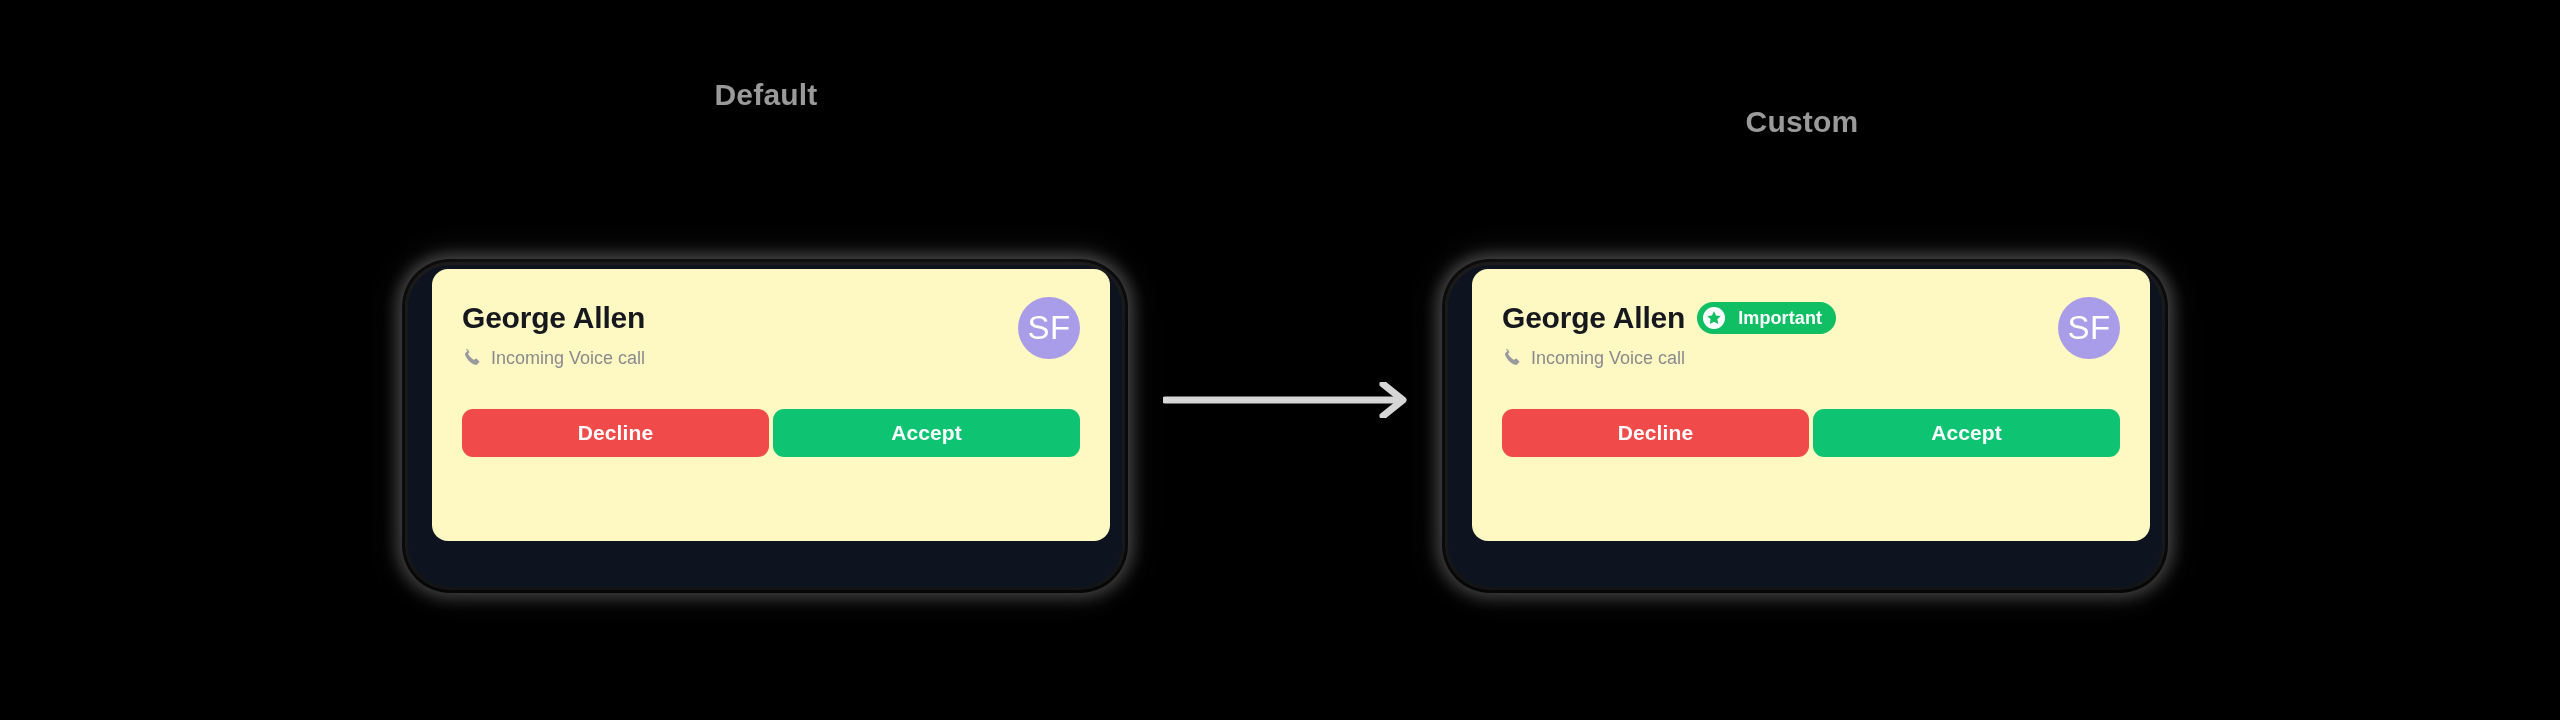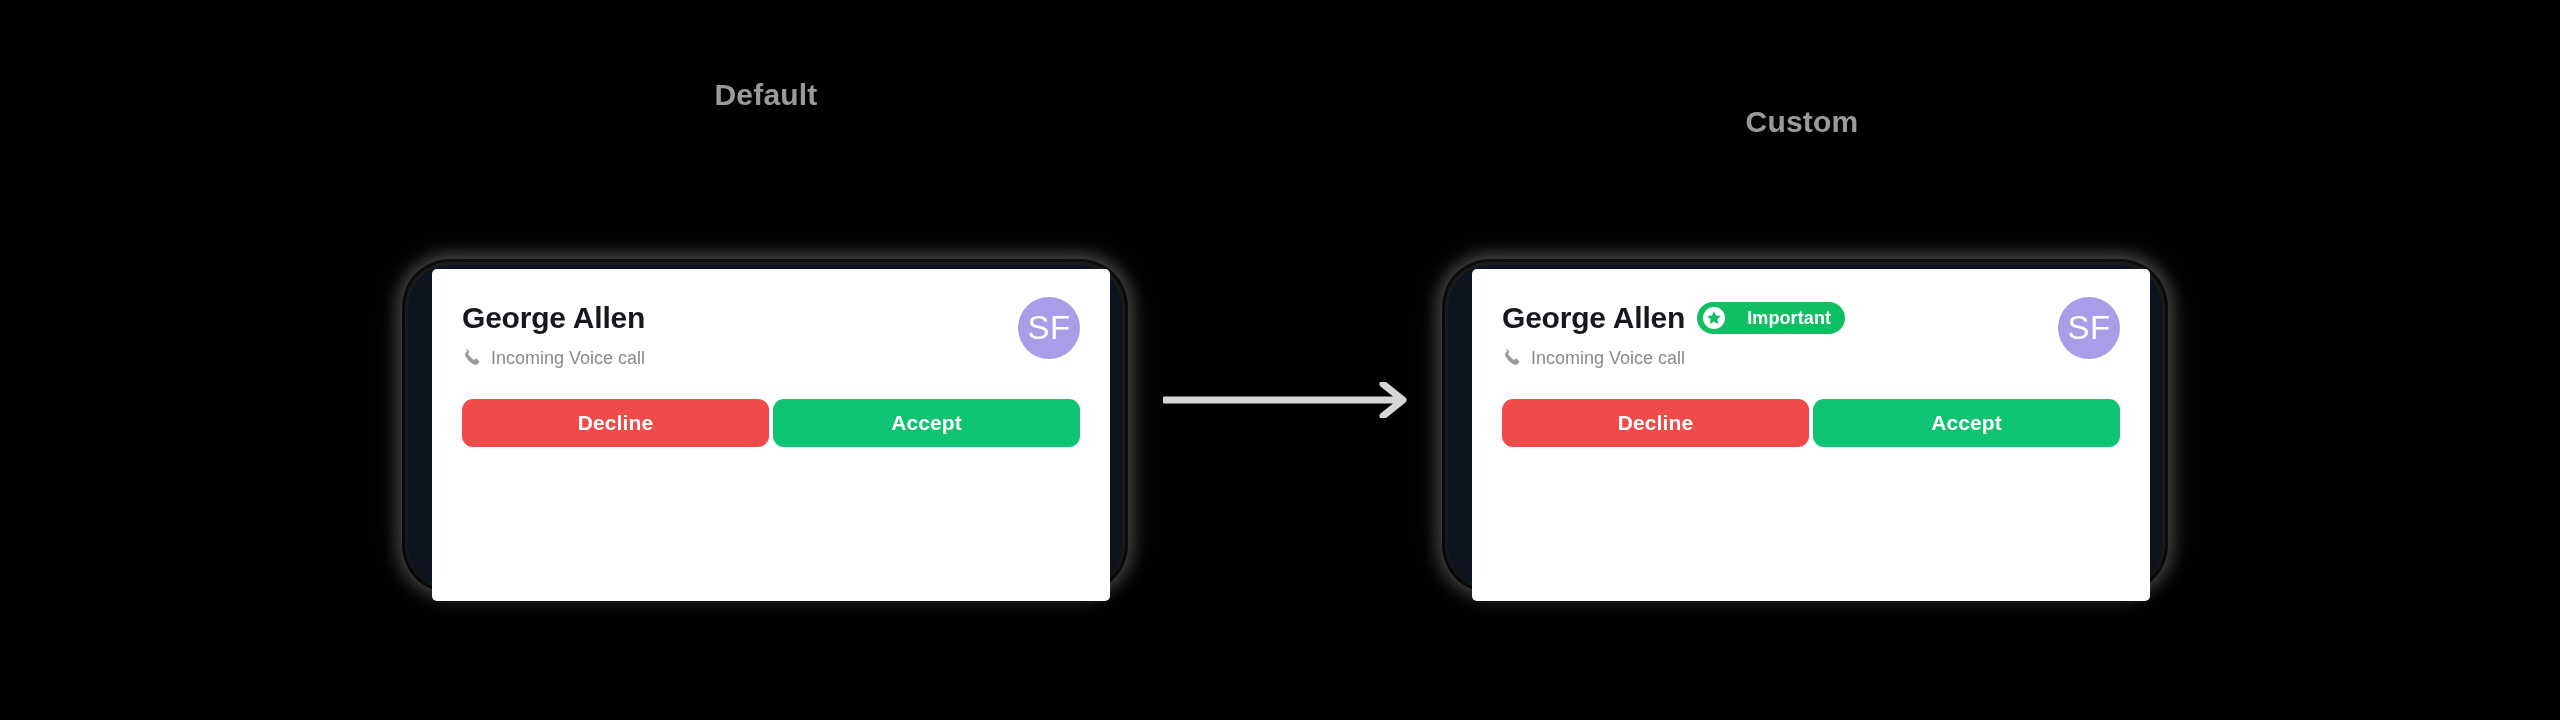--- a/index.html
+++ b/index.html
@@ -59,23 +59,23 @@
     pointer-events: none;
     box-shadow: 0 0 16px 4px rgba(230,230,235,0.28);
   }
 
   
   .card {
     position: absolute;
     left: 24px;
     top: 4px;
     width: 678px;
-    height: 332px;
-    background: #ffffff;
-    border-radius: 5px;
+    height: 272px;
+    background: #fef9c3;
+    border-radius: 16px;
     box-sizing: border-box;
     padding: 28px 30px 0 30px;
     z-index: 2;
   }
 
   .card-head {
     display: flex;
     align-items: flex-start;
     justify-content: space-between;
   }
@@ -94,21 +94,21 @@
     font-weight: bold;
     color: #16181d;
     letter-spacing: -0.2px;
     white-space: nowrap;
   }
 
   
   .badge {
     display: inline-flex;
     align-items: center;
-    gap: 22px;
+    gap: 13px;
     background: #10bf63;
     border-radius: 999px;
     padding: 5px 14px 5px 6px;
     height: 32px;
     box-sizing: border-box;
   }
   .badge-star {
     width: 22px;
     height: 22px;
     border-radius: 50%;
@@ -162,21 +162,21 @@
     align-items: center;
     justify-content: center;
     flex: 0 0 auto;
     letter-spacing: 0.5px;
   }
 
   
   .actions {
     display: flex;
     gap: 4px;
-    margin-top: 30px;
+    margin-top: 40px;
   }
   .btn {
     flex: 1 1 0;
     height: 48px;
     border: none;
     border-radius: 11px;
     color: #ffffff;
     font-size: 21px;
     font-weight: bold;
     font-family: "Liberation Sans", sans-serif;

